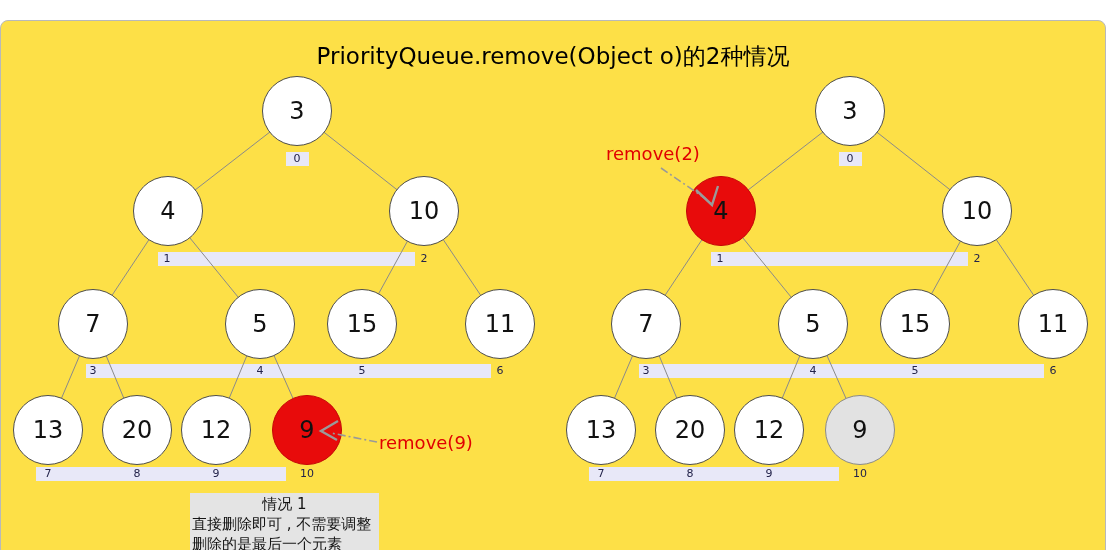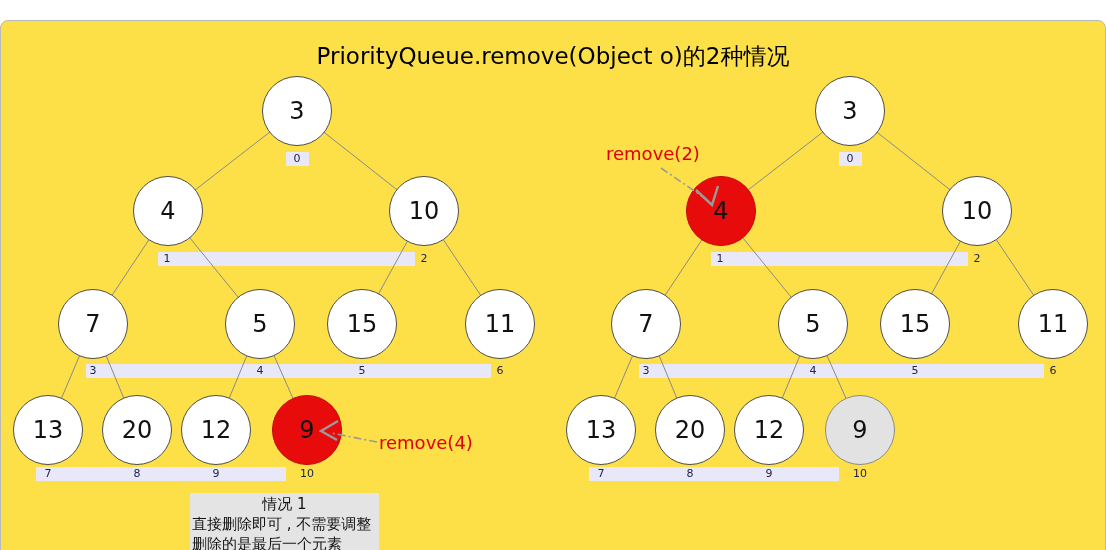--- a/index.html
+++ b/index.html
@@ -127,21 +127,21 @@
     <div class="node" style="left:388px; top:155px;">10</div>
     <div class="node" style="left:57px;  top:268px;">7</div>
     <div class="node" style="left:224px; top:268px;">5</div>
     <div class="node" style="left:326px; top:268px;">15</div>
     <div class="node" style="left:464px; top:268px;">11</div>
     <div class="node" style="left:12px;  top:374px;">13</div>
     <div class="node" style="left:101px; top:374px;">20</div>
     <div class="node" style="left:180px; top:374px;">12</div>
     <div class="node red" style="left:271px; top:374px;">9</div>
 
-    <div class="remove-label" style="left:378px; top:411px;">remove(4)</div>
+    <div class="remove-label" style="left:378px; top:411px;">remove(9)</div>
     <svg class="arrow-layer" viewBox="0 0 553 550">
       <line x1="376" y1="421" x2="330" y2="412" stroke="#999999" stroke-width="1.6" stroke-dasharray="8 3 2 3"></line>
       <polyline points="337,400 320,410 336,419" fill="none" stroke="#9a9a9a" stroke-width="2.4"></polyline>
     </svg>
 
     <div class="caption" style="left:189px; width:189px;">
       <div class="cap-heading">情况 1</div>
       <div class="cap-line">直接删除即可 , 不需要调整</div>
       <div class="cap-line">删除的是最后一个元素</div>
     </div>

